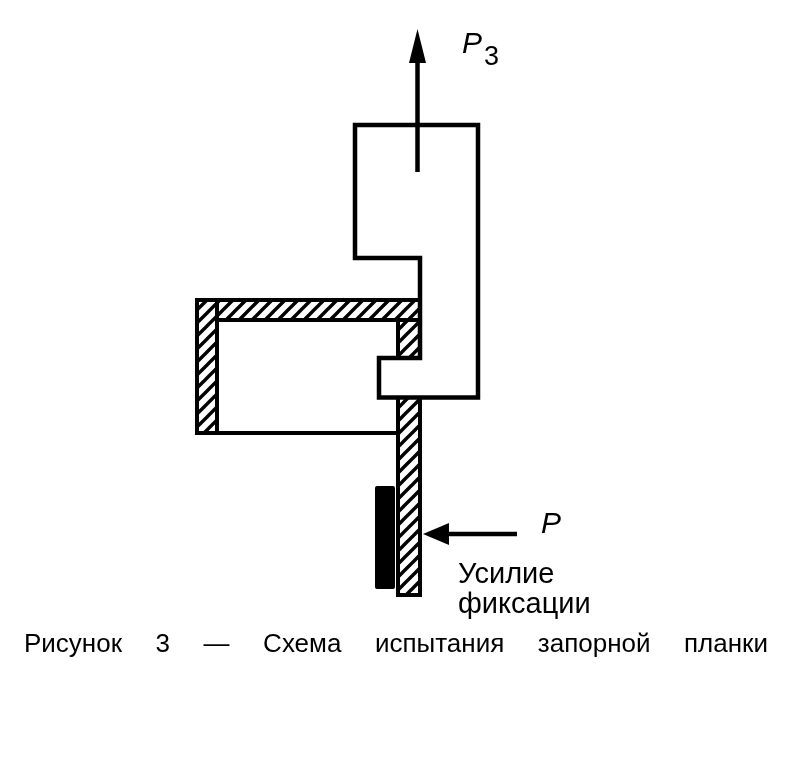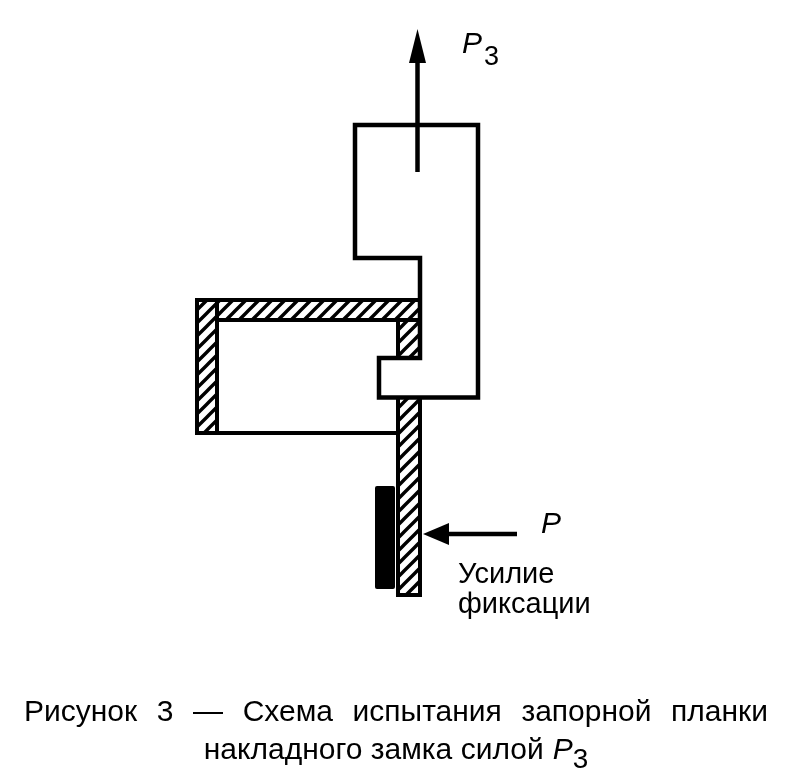--- a/index.html
+++ b/index.html
@@ -13,23 +13,23 @@
     font-family:"Liberation Sans", sans-serif;
     overflow:hidden;
   }
   .diagram { position:absolute; left:0; top:0; }
   .svg-label {
     font-family:"Liberation Sans", sans-serif;
     fill:currentColor;
   }
   .caption {
     position:absolute;
-    left:24px; top:692px;
+    left:24px; top:624px;
     width:744px;
-    font-size:30px;
+    font-size:26px;
     line-height:38px;
     color:var(--ink,#000);
   }
   .cap-line1 { text-align:justify; text-align-last:justify; white-space:normal; }
   .cap-line2 { text-align:center; }
   .sym { font-style:italic; margin-left:9px; }
   .subscript {
     font-size:0.93em;
     vertical-align:-0.34em;
     line-height:0;
@@ -69,18 +69,15 @@
     <text x="484" y="65" class="svg-label" font-size="27">3</text>
 
     <text x="541" y="533" class="svg-label" font-size="30" font-style="italic">P</text>
 
     <text x="458" y="583" class="svg-label" font-size="29">Усилие</text>
     <text x="458" y="613" class="svg-label" font-size="29">фиксации</text>
   </svg>
 
   <div class="caption">
     <div class="cap-line1">Рисунок 3 — Схема испытания запорной планки</div>
-    <div class="cap-line2">
-      <span>накладного замка силой</span><i class="sym">P</i><span class="subscript">3</span>
-    </div>
   </div>
 
 </div>
 
 </body></html>

